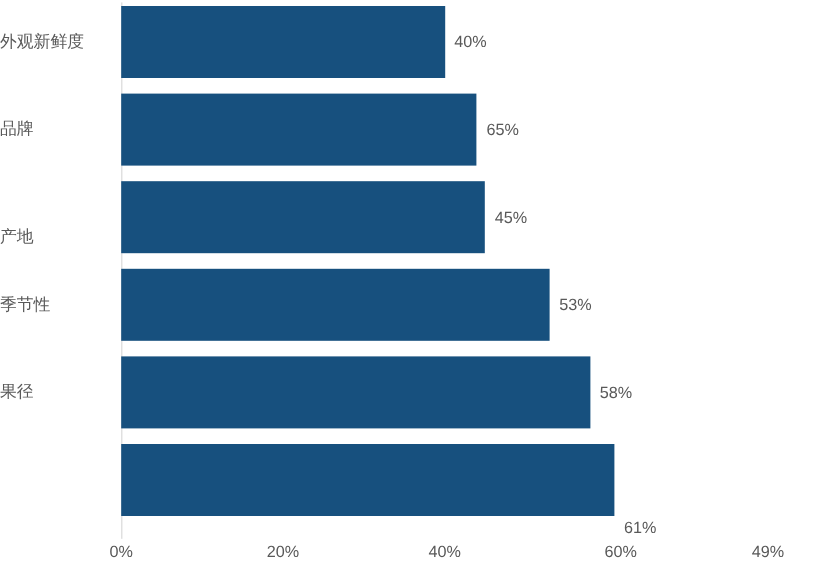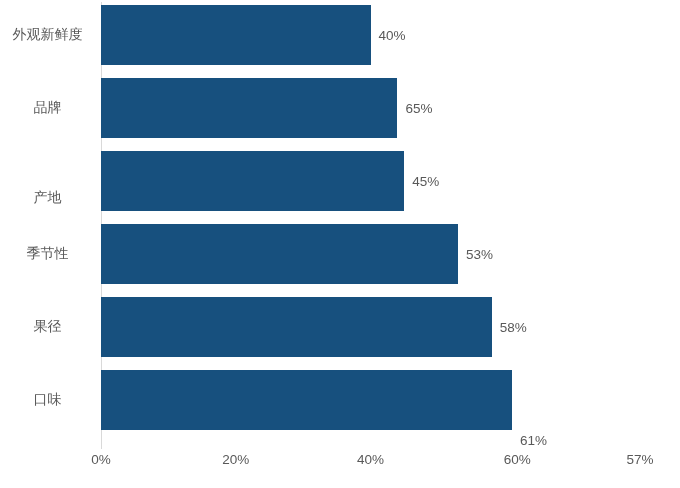--- a/index.html
+++ b/index.html
@@ -61,21 +61,21 @@
     font-size: 13.5px;
     color: #595959;
     white-space: nowrap;
     padding-left: 8px;
   }
 
   .cat-label {
     position: absolute;
     right: 0;
     width: 95px;
-    text-align: center;
+    text-align: left;
     font-size: 14px;
     color: #595959;
     white-space: nowrap;
     transform: translateY(-50%);
   }
 
   .cat-labels {
     position: absolute;
     left: 0;
     top: 0;
@@ -98,21 +98,20 @@
 <div id="chart-root" style="background: rgb(255, 255, 255);">
 
   <div class="axis-line-y" style="background: rgb(217, 217, 217);"></div>
 
   <div class="cat-labels">
     <div class="cat-label" style="top: 34.5px; color: rgb(89, 89, 89);">外观新鲜度</div>
     <div class="cat-label" style="top: 107.5px; color: rgb(89, 89, 89);">品牌</div>
     <div class="cat-label" style="top: 198px; color: rgb(89, 89, 89);">产地</div>
     <div class="cat-label" style="top: 253.5px; color: rgb(89, 89, 89);">季节性</div>
     <div class="cat-label" style="top: 326.5px; color: rgb(89, 89, 89);">果径</div>
-    <div class="cat-label" style="top: 399.5px; color: rgb(89, 89, 89);">口味</div>
   </div>
 
   <div class="plot-area">
 
     <div class="bar-row" style="top:5px;">
       <div class="bar" style="width: 269.5px; background: rgb(23, 80, 126);"></div>
       <div class="bar-value" style="left: 269.5px; color: rgb(89, 89, 89);">40%</div>
     </div>
 
     <div class="bar-row" style="top:78px;">
@@ -140,16 +139,16 @@
       <div class="bar-value" style="left: 410.988px; color: rgb(89, 89, 89); margin-top: 40px;">61%</div>
     </div>
 
   </div>
 
   <div>
     <div class="x-tick" style="left: 101px; color: rgb(89, 89, 89);">0%</div>
     <div class="x-tick" style="left: 235.8px; color: rgb(89, 89, 89);">20%</div>
     <div class="x-tick" style="left: 370.5px; color: rgb(89, 89, 89);">40%</div>
     <div class="x-tick" style="left: 505.3px; color: rgb(89, 89, 89); margin-left: 12px;">60%</div>
-    <div class="x-tick" style="left: 640px; color: rgb(89, 89, 89);">57%</div>
+    <div class="x-tick" style="left: 640px; color: rgb(89, 89, 89);">49%</div>
   </div>
 
 </div>
 
 </body></html>

